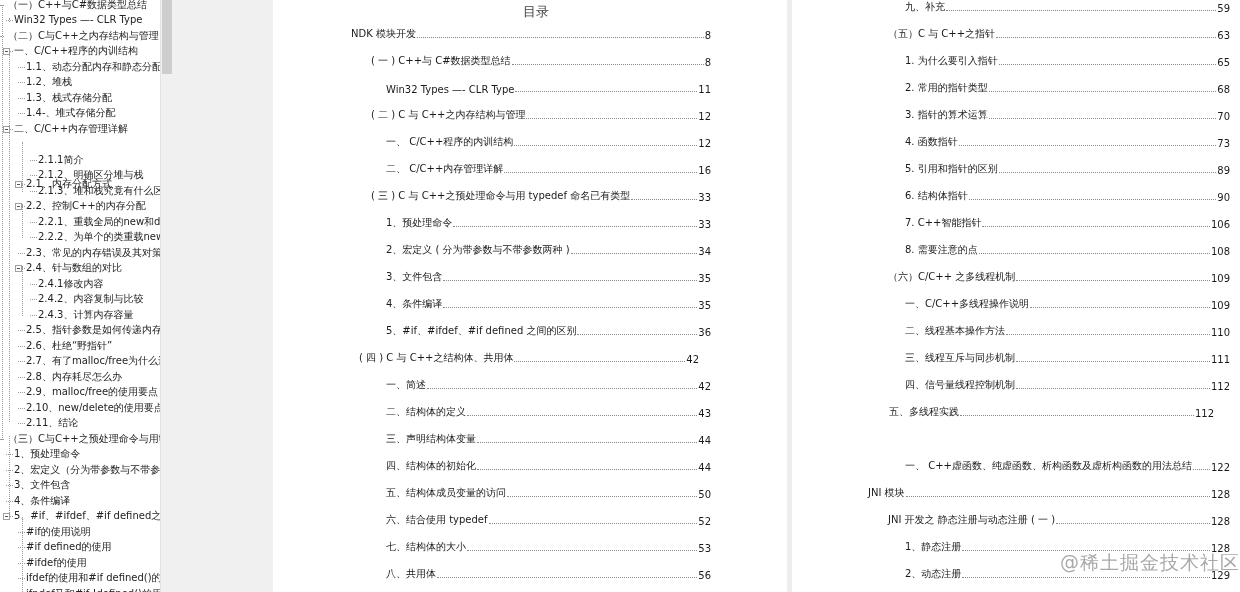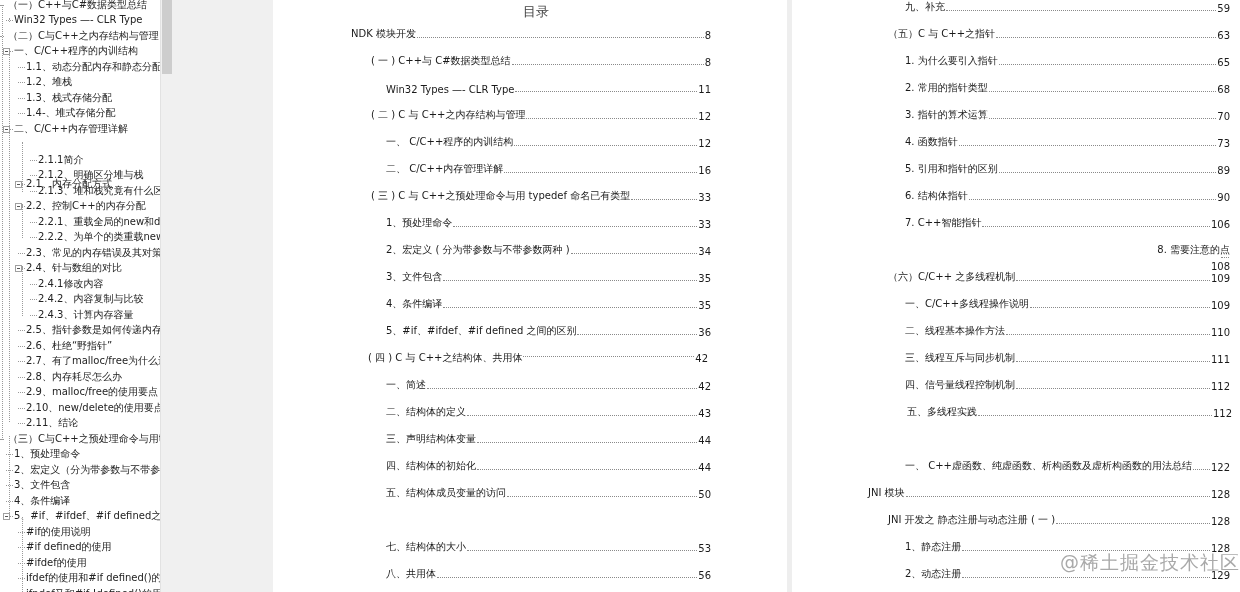--- a/index.html
+++ b/index.html
@@ -261,21 +261,21 @@
     <div class="toc-row" style="left: 113px; width: 325px; top: 297px;">
       <span class="t">4、条件编译</span>
       <span class="dots"></span>
       <span class="p">35</span>
     </div>
     <div class="toc-row" style="left: 113px; width: 325px; top: 324px;">
       <span class="t">5、#if、#ifdef、#if defined 之间的区别</span>
       <span class="dots"></span>
       <span class="p">36</span>
     </div>
-    <div class="toc-row" style="left: 95px; width: 340px; top: 351px; align-items: center;">
+    <div class="toc-row" style="left: 86px; width: 340px; top: 351px;">
       <span class="t">( 四 ) C 与 C++之结构体、共用体</span>
       <span class="dots"></span>
       <span class="p">42</span>
     </div>
     <div class="toc-row" style="left: 113px; width: 325px; top: 378px;">
       <span class="t">一、简述</span>
       <span class="dots"></span>
       <span class="p">42</span>
     </div>
     <div class="toc-row" style="left: 113px; width: 325px; top: 405px;">
@@ -290,20 +290,25 @@
     </div>
     <div class="toc-row" style="left: 113px; width: 325px; top: 459px;">
       <span class="t">四、结构体的初始化</span>
       <span class="dots"></span>
       <span class="p">44</span>
     </div>
     <div class="toc-row" style="left: 113px; width: 325px; top: 486px;">
       <span class="t">五、结构体成员变量的访问</span>
       <span class="dots"></span>
       <span class="p">50</span>
+    </div>
+    <div class="toc-row" style="left: 113px; width: 325px; top: 513px;">
+      <span class="t">六、结合使用 typedef</span>
+      <span class="dots"></span>
+      <span class="p">52</span>
     </div>
     <div class="toc-row" style="left: 113px; width: 325px; top: 540px;">
       <span class="t">七、结构体的大小</span>
       <span class="dots"></span>
       <span class="p">53</span>
     </div>
     <div class="toc-row" style="left: 113px; width: 325px; top: 567px;">
       <span class="t">八、共用体</span>
       <span class="dots"></span>
       <span class="p">56</span>
@@ -349,21 +354,21 @@
     <div class="toc-row" style="left: 113px; width: 325px; top: 189px;">
       <span class="t">6. 结构体指针</span>
       <span class="dots"></span>
       <span class="p">90</span>
     </div>
     <div class="toc-row" style="left: 113px; width: 325px; top: 216px;">
       <span class="t">7. C++智能指针</span>
       <span class="dots"></span>
       <span class="p">106</span>
     </div>
-    <div class="toc-row" style="left: 113px; width: 325px; top: 243px; flex-direction: column;">
+    <div class="toc-row" style="left: 113px; width: 325px; top: 243px;">
       <span class="t">8. 需要注意的点</span>
       <span class="dots"></span>
       <span class="p">108</span>
     </div>
     <div class="toc-row" style="left: 96px; width: 342px; top: 270px;">
       <span class="t">（六）C/C++ 之多线程机制</span>
       <span class="dots"></span>
       <span class="p">109</span>
     </div>
     <div class="toc-row" style="left: 113px; width: 325px; top: 297px;">
@@ -379,21 +384,21 @@
     <div class="toc-row" style="left: 113px; width: 325px; top: 351px;">
       <span class="t">三、线程互斥与同步机制</span>
       <span class="dots"></span>
       <span class="p">111</span>
     </div>
     <div class="toc-row" style="left: 113px; width: 325px; top: 378px;">
       <span class="t">四、信号量线程控制机制</span>
       <span class="dots"></span>
       <span class="p">112</span>
     </div>
-    <div class="toc-row" style="left: 115px; width: 325px; top: 405px;">
+    <div class="toc-row" style="left: 97px; width: 325px; top: 405px;">
       <span class="t">五、多线程实践</span>
       <span class="dots"></span>
       <span class="p">112</span>
     </div>
     <div class="toc-row" style="left: 113px; width: 325px; top: 459px;">
       <span class="t">一、 C++虚函数、纯虚函数、析构函数及虚析构函数的用法总结</span>
       <span class="dots"></span>
       <span class="p">122</span>
     </div>
     <div class="toc-row" style="left: 76px; width: 362px; top: 486px;">

